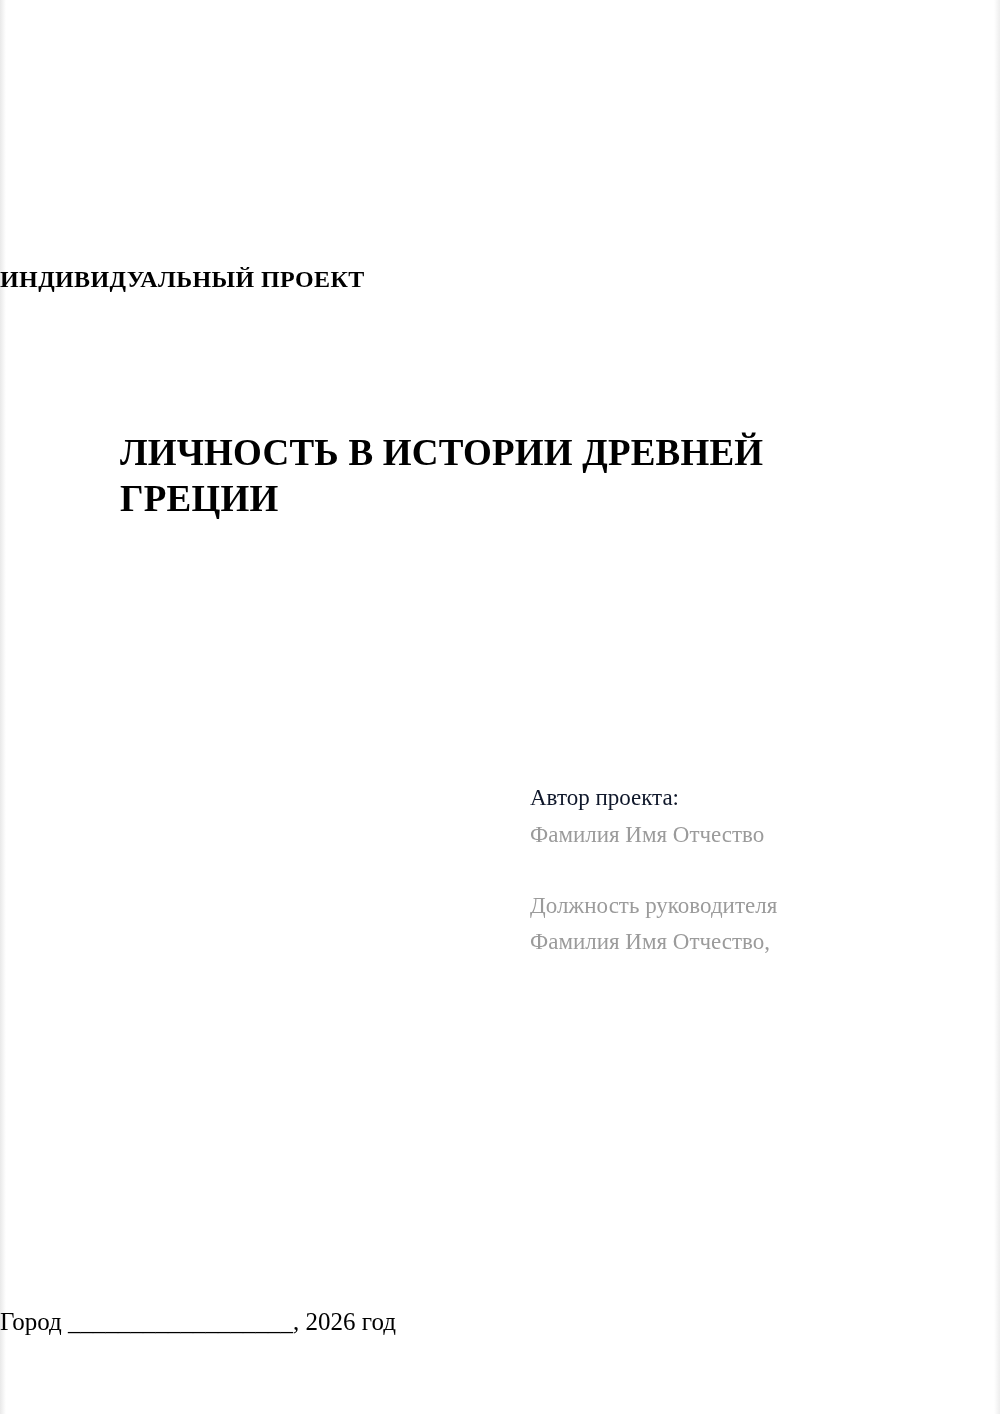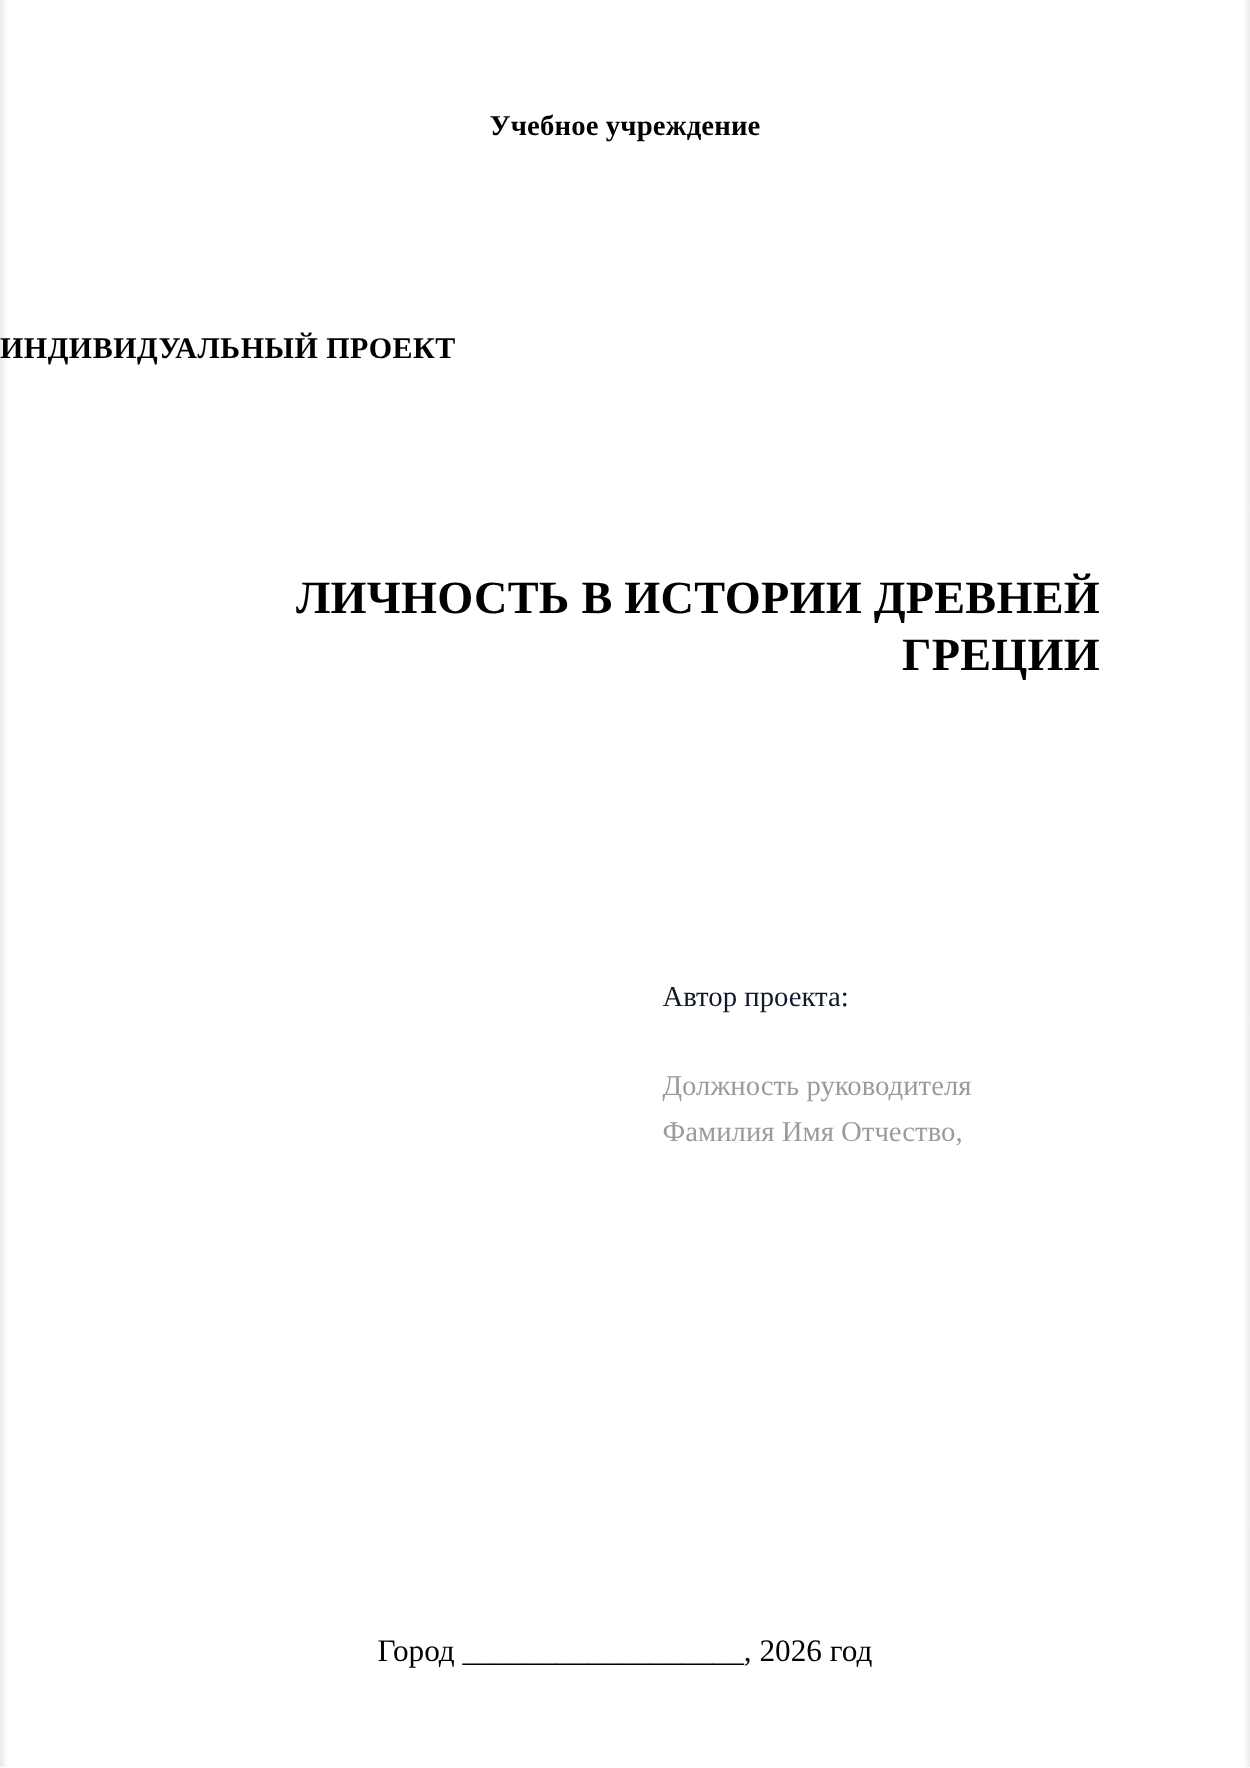--- a/index.html
+++ b/index.html
@@ -55,24 +55,24 @@
     left: 0;
     width: 100%;
     text-align: left;
     font-size: 24px;
     font-weight: 700;
     letter-spacing: 0.4px;
   }
 
   .doc-title {
     position: absolute;
-    top: 456px;
+    top: 430px;
     left: 120px;
     width: 760px;
-    text-align: right;
+    text-align: left;
     font-size: 37px;
     font-weight: 700;
     line-height: 1.25;
     letter-spacing: 0.2px;
   }
 
   .authors-block {
     position: absolute;
     top: 780px;
     left: 530px;
@@ -90,40 +90,40 @@
   }
   .group-gap {
     height: 34px;
   }
 
   .footer {
     position: absolute;
     bottom: 78px;
     left: 0;
     width: 100%;
-    text-align: center;
+    text-align: left;
     font-size: 25px;
   }
   .footer .blank-line {
     display: inline-block;
   }
 </style>
 </head>
 <body>
 
 <div class="page">
 
-  <div class="institution">Учебное учреждение</div>
 
   <div class="project-type">ИНДИВИДУАЛЬНЫЙ ПРОЕКТ</div>
 
   <div class="doc-title">ЛИЧНОСТЬ В ИСТОРИИ ДРЕВНЕЙ ГРЕЦИИ</div>
 
   <div class="authors-block">
     <p class="field-label">Автор проекта:</p>
+    <p class="field-value">Фамилия Имя Отчество</p>
 
     <div class="group-gap"></div>
 
     <p class="field-value">Должность руководителя</p>
     <p class="field-value">Фамилия Имя Отчество,</p>
   </div>
 
   <div class="footer">
     <span>Город</span><span>&nbsp;</span><span class="blank-line">__________________</span><span>, 2026 год</span>
   </div>

